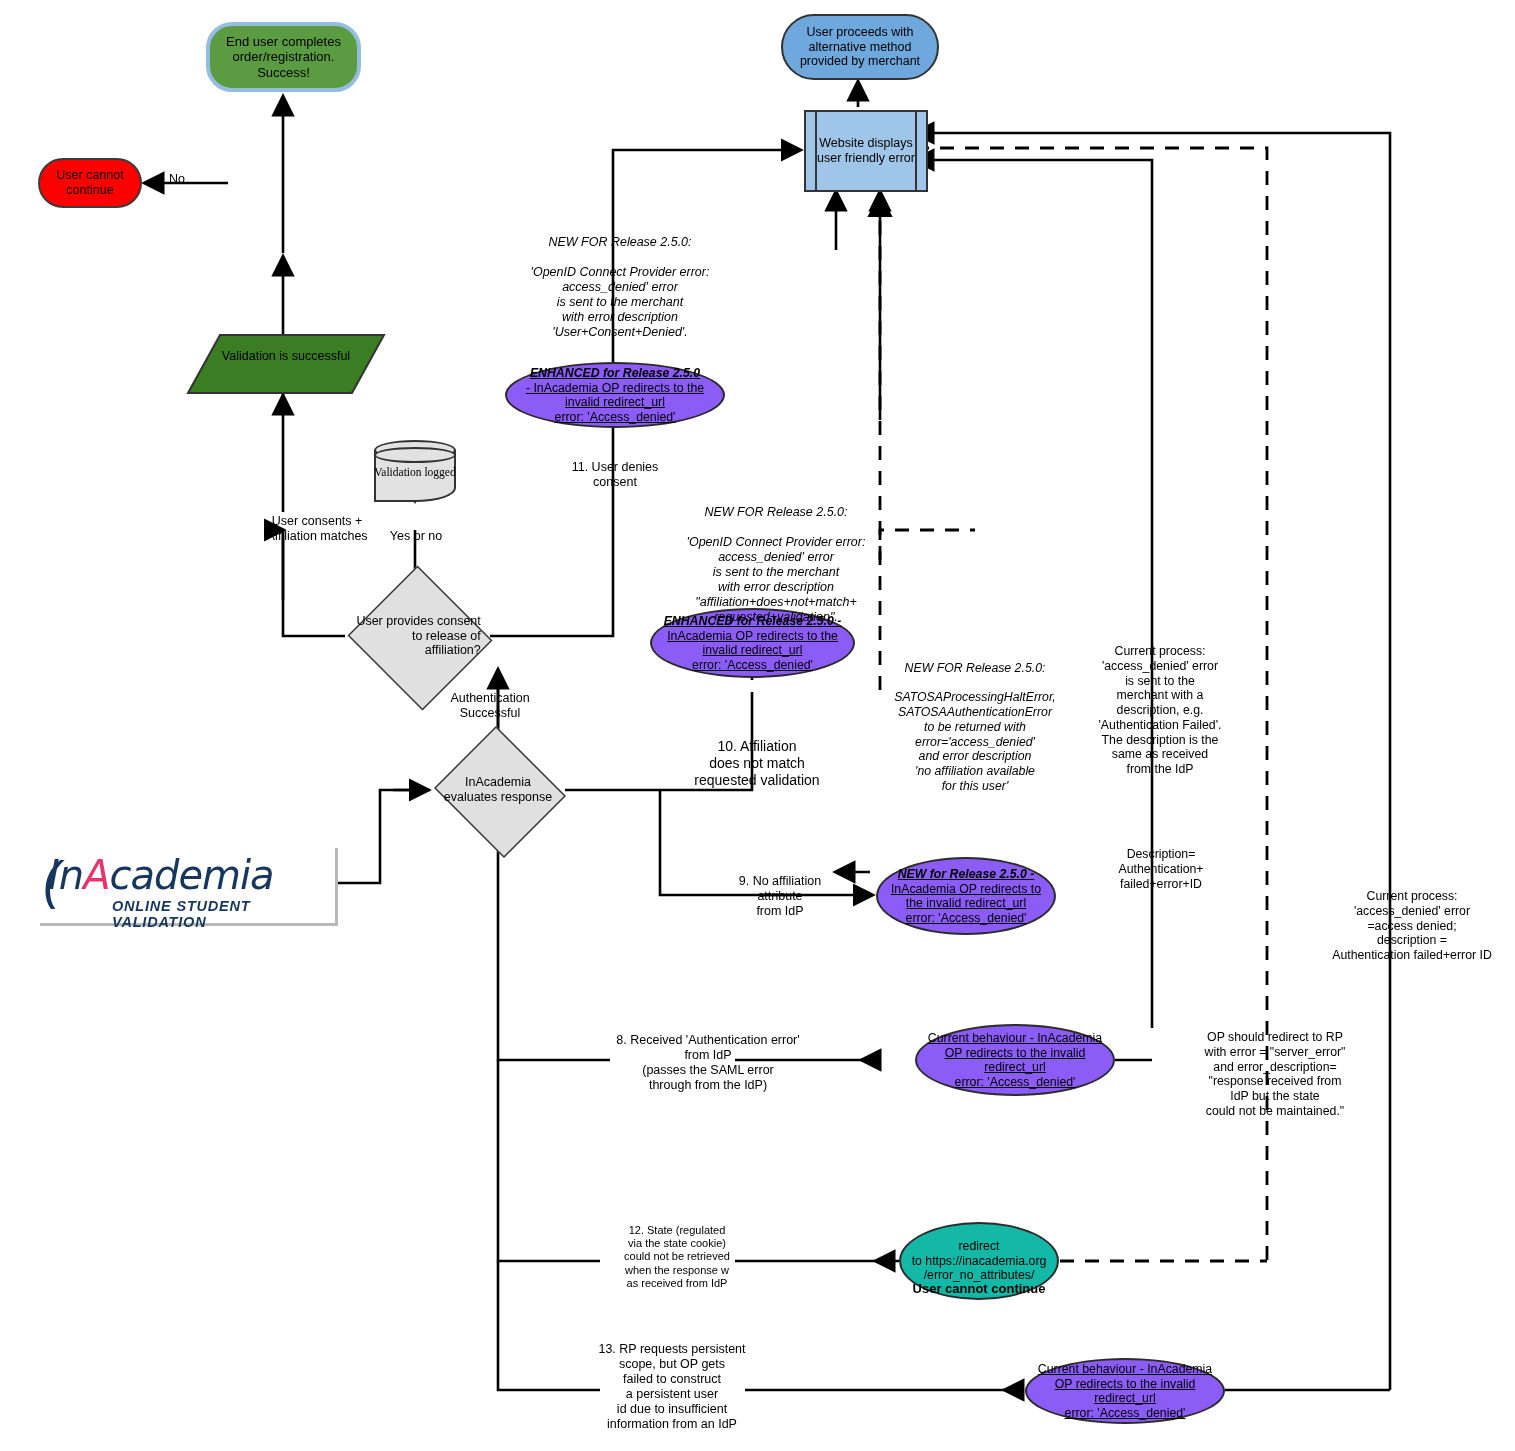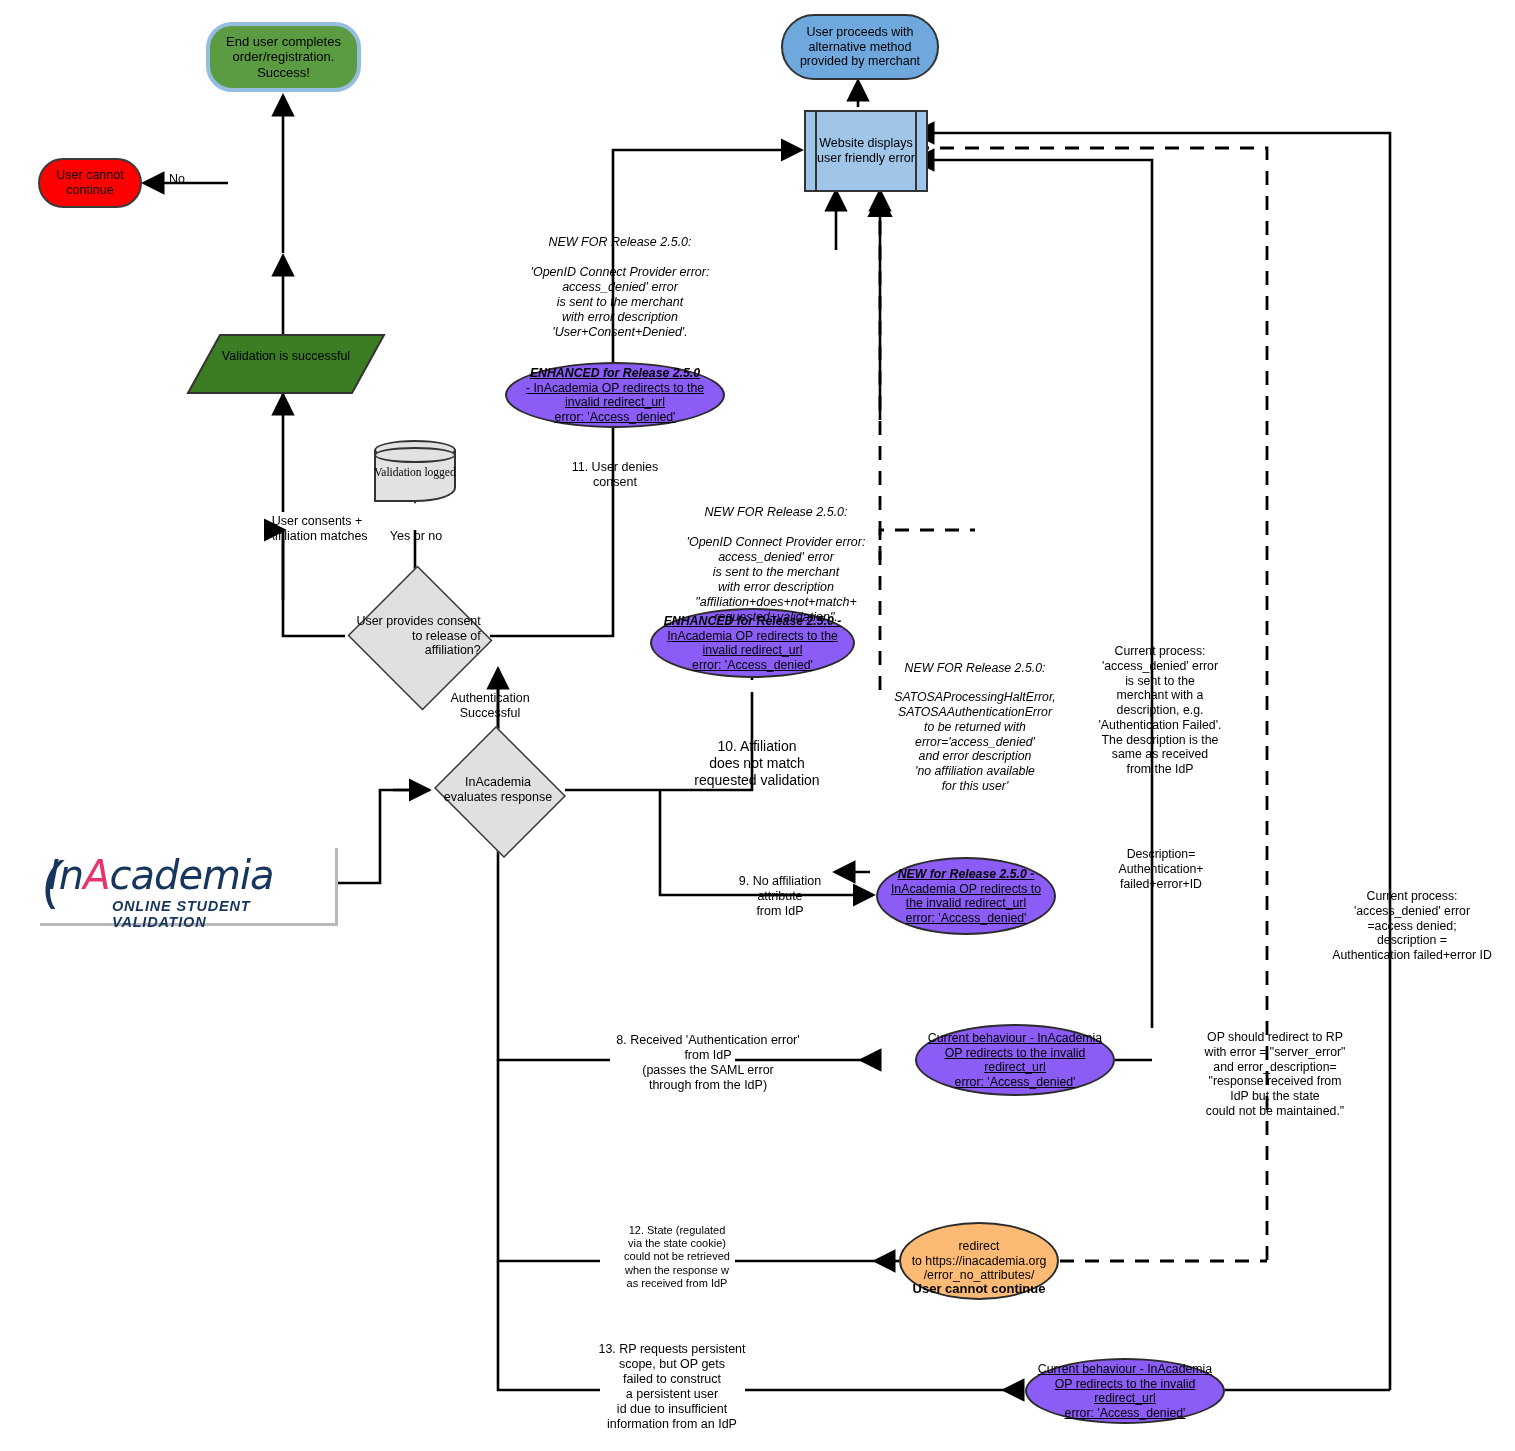--- a/index.html
+++ b/index.html
@@ -11,21 +11,21 @@
         text-align:center;color:#000;line-height:1.18;}
   .node span{display:block;padding:0 4px;}
 
   
   .term{border-radius:24px;border:2px solid #3b3b3b;}
   .term.success{background:#5b9b41;border:4px solid #94bde0;color:#000;border-radius:26px;}
   .term.alt{background:#6fa8dc;border:2px solid #333;border-radius:40px;}
   .term.stop{background:#ff0000;border:2px solid #3b3b3b;border-radius:26px;}
 
   .ellipse{background:#8b5cf6;border:2px solid #2b2b2b;border-radius:50%/50%;text-decoration:underline;}
-  .ellipse-red{background:#fdba74;border:2px solid #2b2b2b;border-radius:50%/50%;}
+  .ellipse-red{background:#14b8a6;border:2px solid #2b2b2b;border-radius:50%/50%;}
 
   .decision{background:transparent;border:none;}
   .decision .dshape{position:absolute;left:0;top:0;width:100%;height:100%;
       background:#e0e0e0;border:2px solid #333;
       transform:rotate(45deg) scale(.707);}
   .decision .dtext{position:relative;z-index:2;width:86%;}
 
   .predef{background:#9fc5e8;border:2px solid #333;}
   .predef:before,.predef:after{content:"";position:absolute;top:0;bottom:0;width:0;border-left:2px solid #333;}
   .predef:before{left:9px;}

